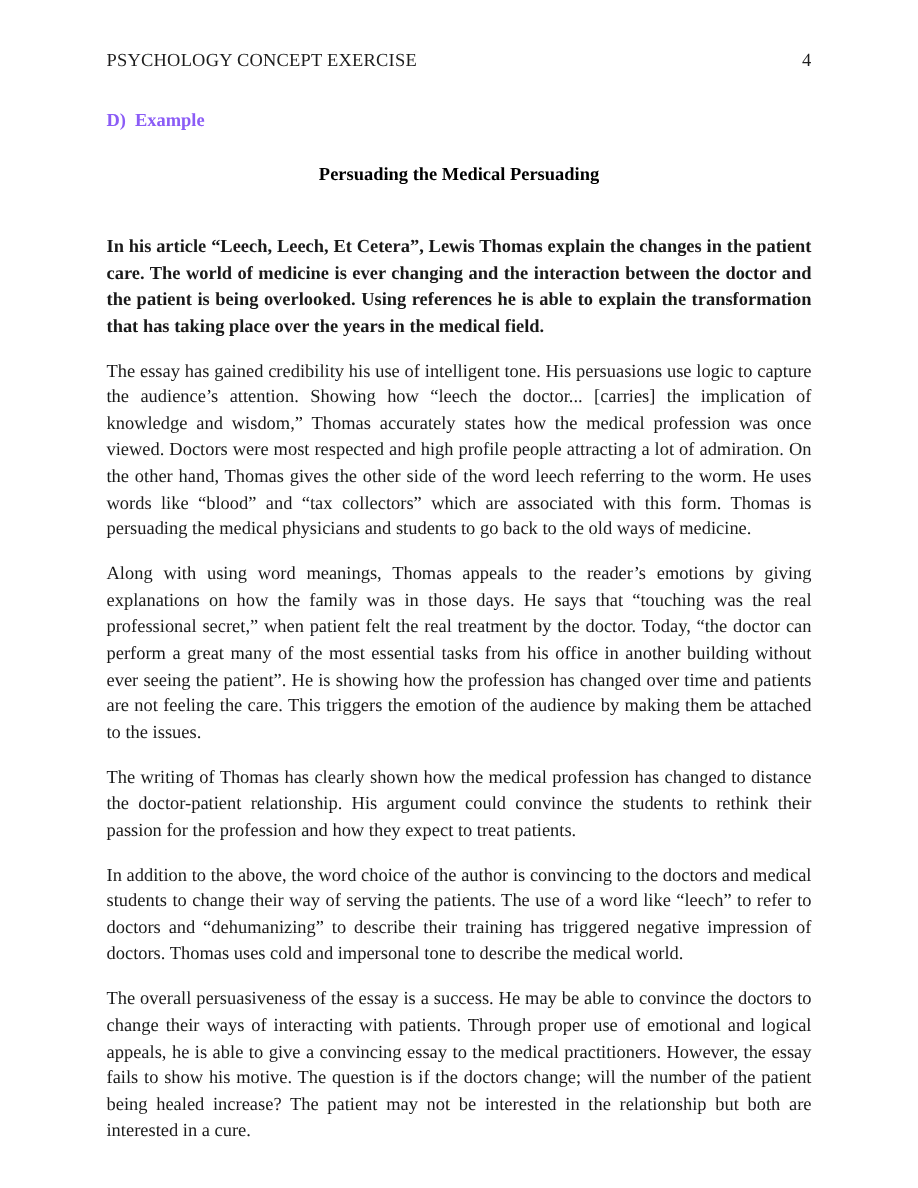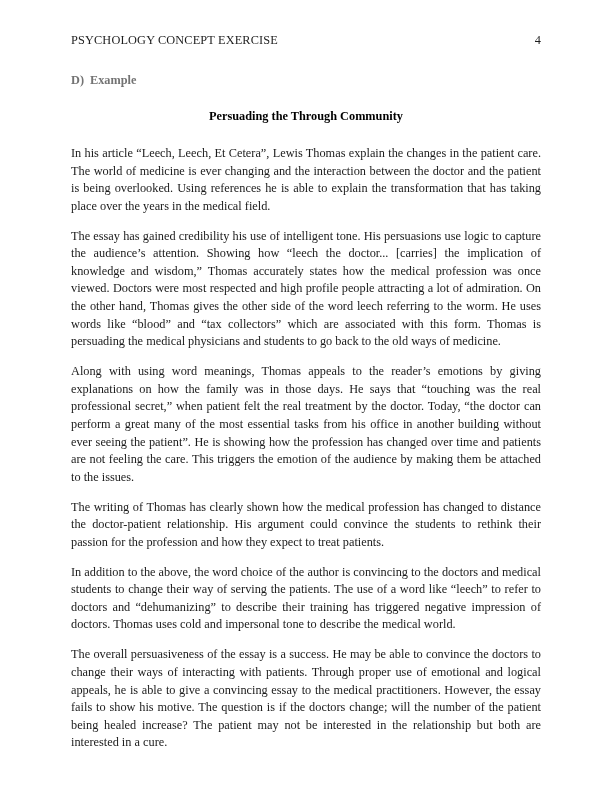--- a/index.html
+++ b/index.html
@@ -36,21 +36,21 @@
   .running-header .header-title {
     white-space: nowrap;
   }
   .running-header .page-number {
     font-size: 12.3px;
   }
   .section-label {
     margin-top: 25px;
     font-size: 12.3px;
     font-weight: bold;
-    color: #737373;
+    color: #8b5cf6;
   }
   .section-label .label-gap {
     display: inline-block;
     width: 6px;
   }
   .intro-line {
     margin-top: 22px;
     font-size: 12.3px;
     line-height: 17.6px;
     text-align: left;
@@ -67,40 +67,41 @@
     font-size: 12.3px;
     line-height: 17.6px;
     text-align: justify;
     text-justify: inter-word;
     hyphens: none;
   }
   .body-paragraph:first-of-type {
     margin-top: 0;
   }
   #para-list > .body-paragraph:first-child {
-    margin-top: 21px;
+    margin-top: 32px;
+    font-weight: bold;
   }
 </style>
 </head>
 <body>
 
 <div class="page">
   <div class="content">
 
     <div class="running-header">
       <span class="header-title">PSYCHOLOGY CONCEPT EXERCISE</span>
       <span class="page-number">4</span>
     </div>
 
     <div class="section-label">
       <span>D)</span><span class="label-gap"></span><span>Example</span>
     </div>
 
 
-    <div class="essay-title">Persuading the Through Community</div>
+    <div class="essay-title">Persuading the Medical Persuading</div>
 
     <div id="para-list">
       <p class="body-paragraph">In his article “Leech, Leech, Et Cetera”, Lewis Thomas explain the changes in the patient care. The world of medicine is ever changing and the interaction between the doctor and the patient is being overlooked. Using references he is able to explain the transformation that has taking place over the years in the medical field.</p>
       <p class="body-paragraph">The essay has gained credibility his use of intelligent tone. His persuasions use logic to capture the audience’s attention. Showing how “leech the doctor... [carries] the implication of knowledge and wisdom,” Thomas accurately states how the medical profession was once viewed. Doctors were most respected and high profile people attracting a lot of admiration. On the other hand, Thomas gives the other side of the word leech referring to the worm. He uses words like “blood” and “tax collectors” which are associated with this form. Thomas is persuading the medical physicians and students to go back to the old ways of medicine.</p>
       <p class="body-paragraph">Along with using word meanings, Thomas appeals to the reader’s emotions by giving explanations on how the family was in those days. He says that “touching was the real professional secret,” when patient felt the real treatment by the doctor. Today, “the doctor can perform a great many of the most essential tasks from his office in another building without ever seeing the patient”. He is showing how the profession has changed over time and patients are not feeling the care. This triggers the emotion of the audience by making them be attached to the issues.</p>
       <p class="body-paragraph">The writing of Thomas has clearly shown how the medical profession has changed to distance the doctor-patient relationship. His argument could convince the students to rethink their passion for the profession and how they expect to treat patients.</p>
       <p class="body-paragraph">In addition to the above, the word choice of the author is convincing to the doctors and medical students to change their way of serving the patients. The use of a word like “leech” to refer to doctors and “dehumanizing” to describe their training has triggered negative impression of doctors. Thomas uses cold and impersonal tone to describe the medical world.</p>
       <p class="body-paragraph">The overall persuasiveness of the essay is a success. He may be able to convince the doctors to change their ways of interacting with patients. Through proper use of emotional and logical appeals, he is able to give a convincing essay to the medical practitioners. However, the essay fails to show his motive. The question is if the doctors change; will the number of the patient being healed increase? The patient may not be interested in the relationship but both are interested in a cure.</p>
     </div>
 

